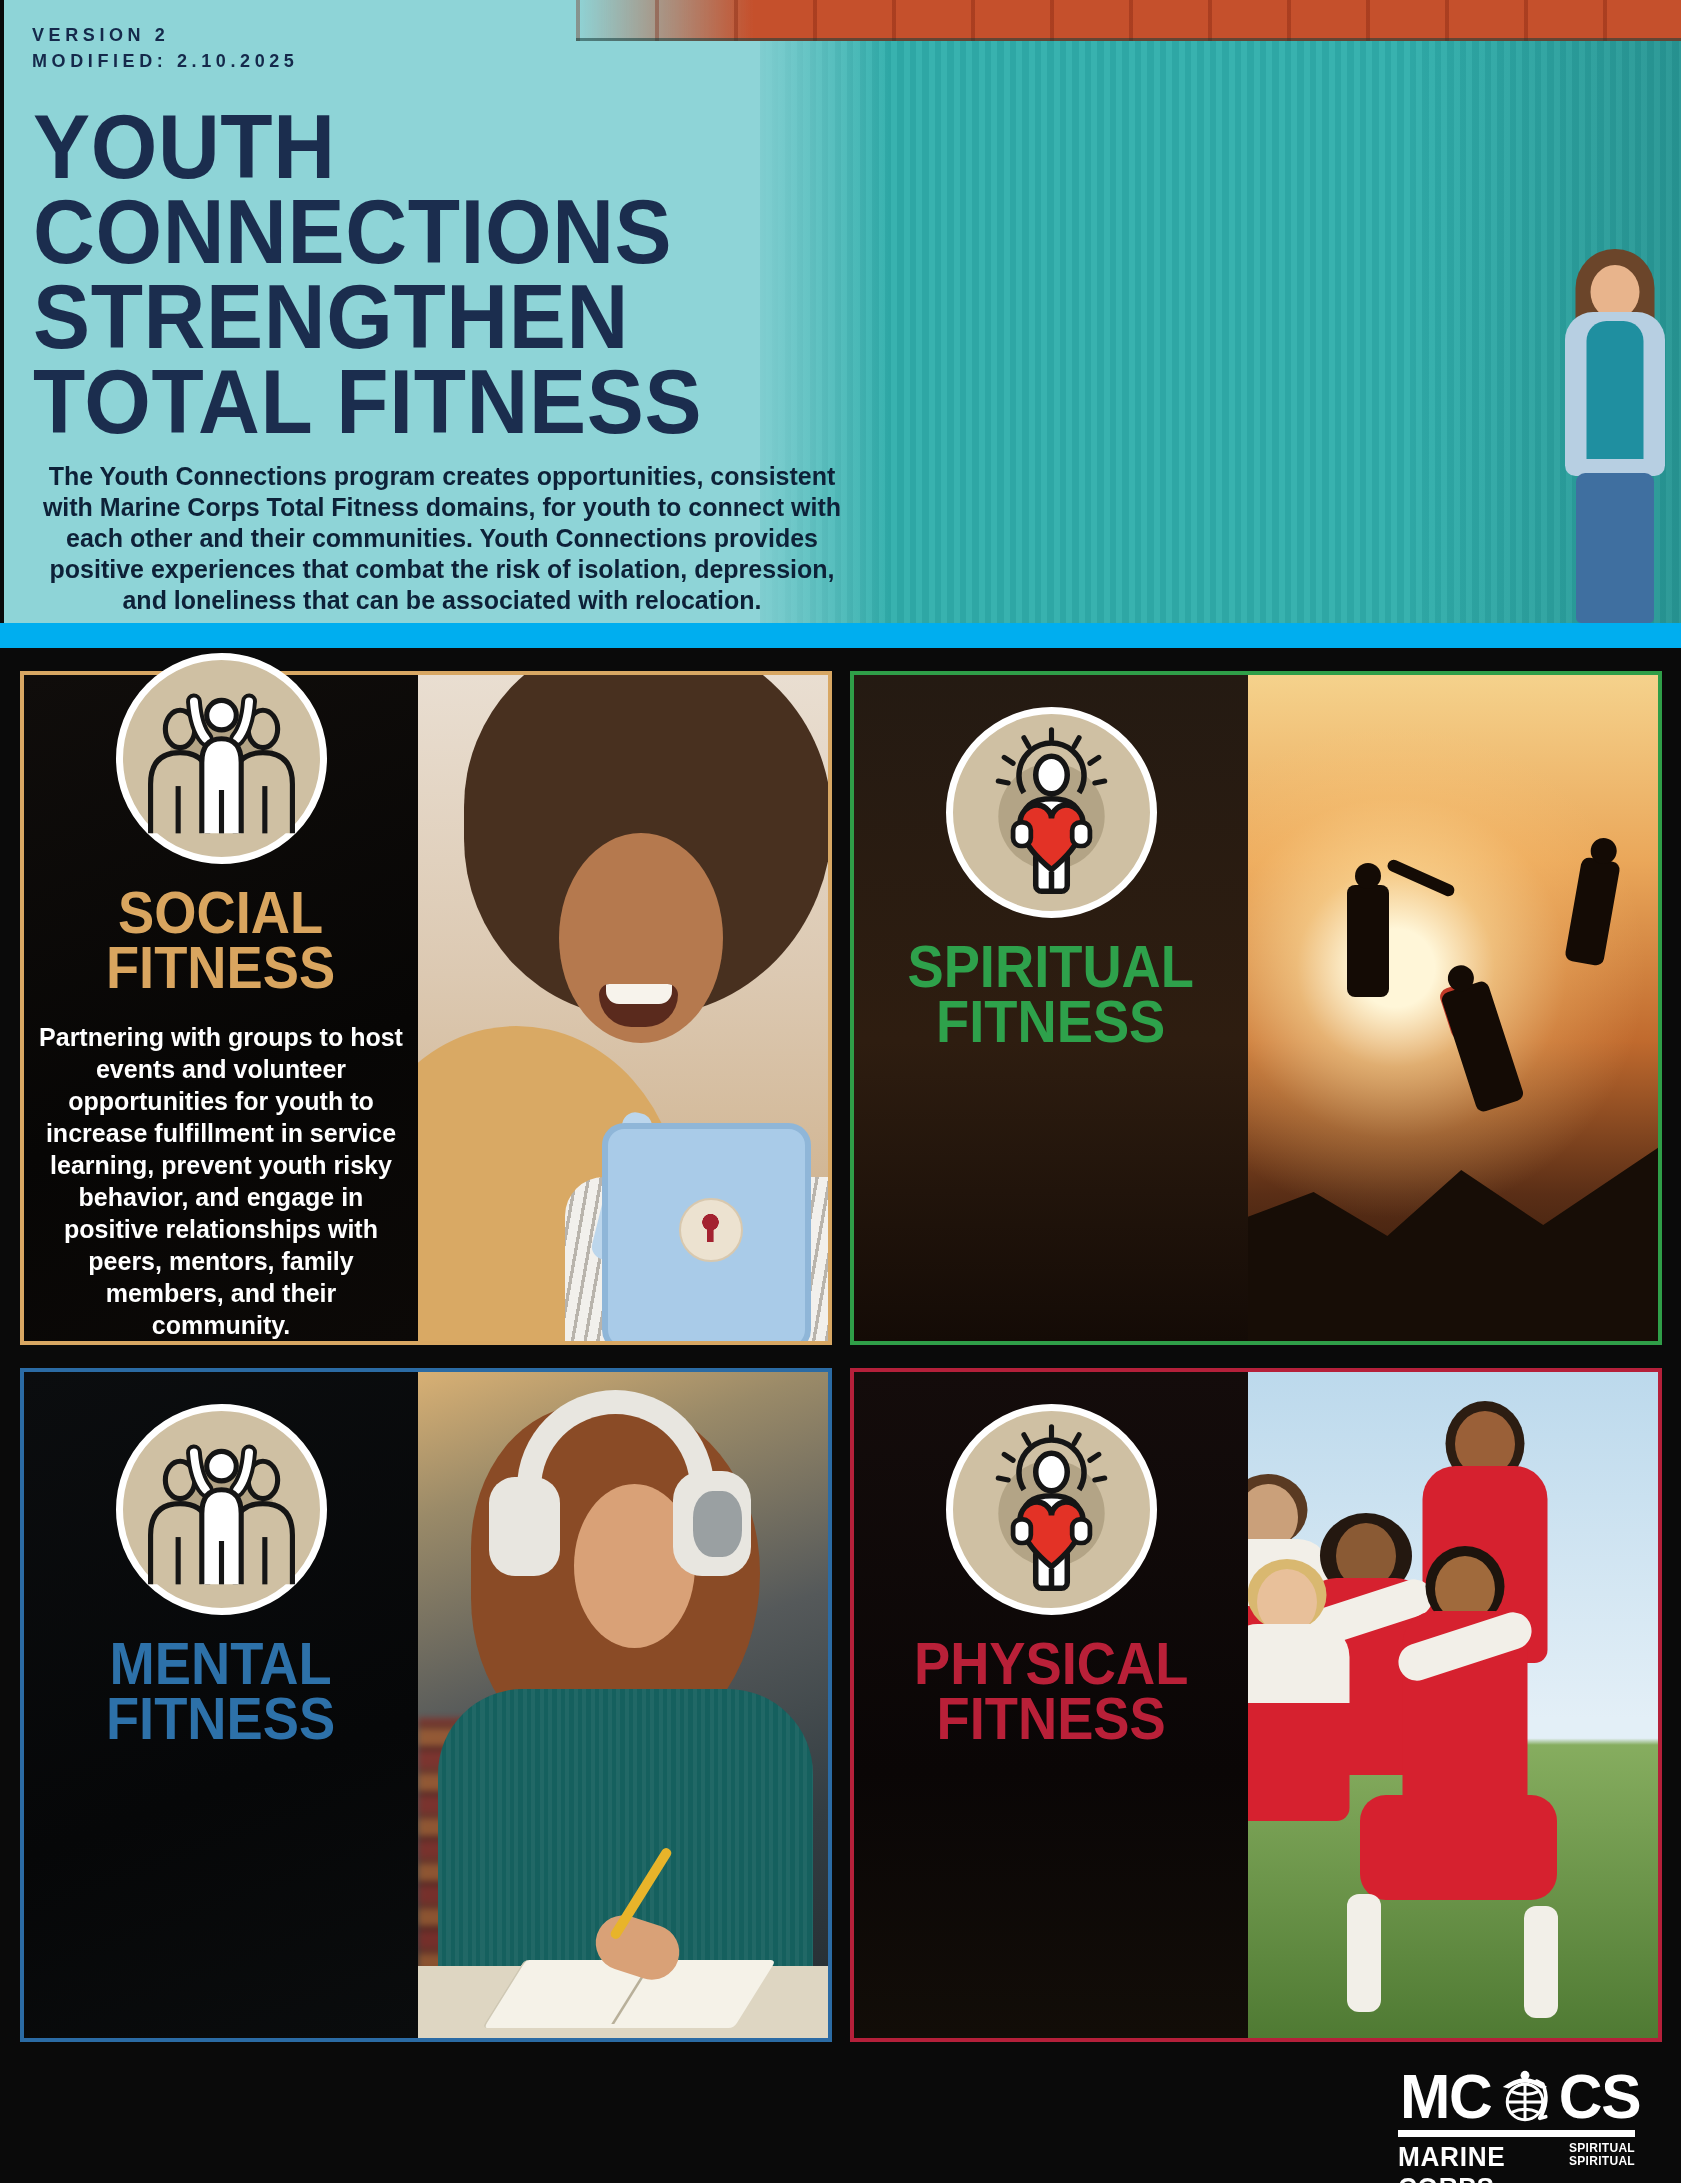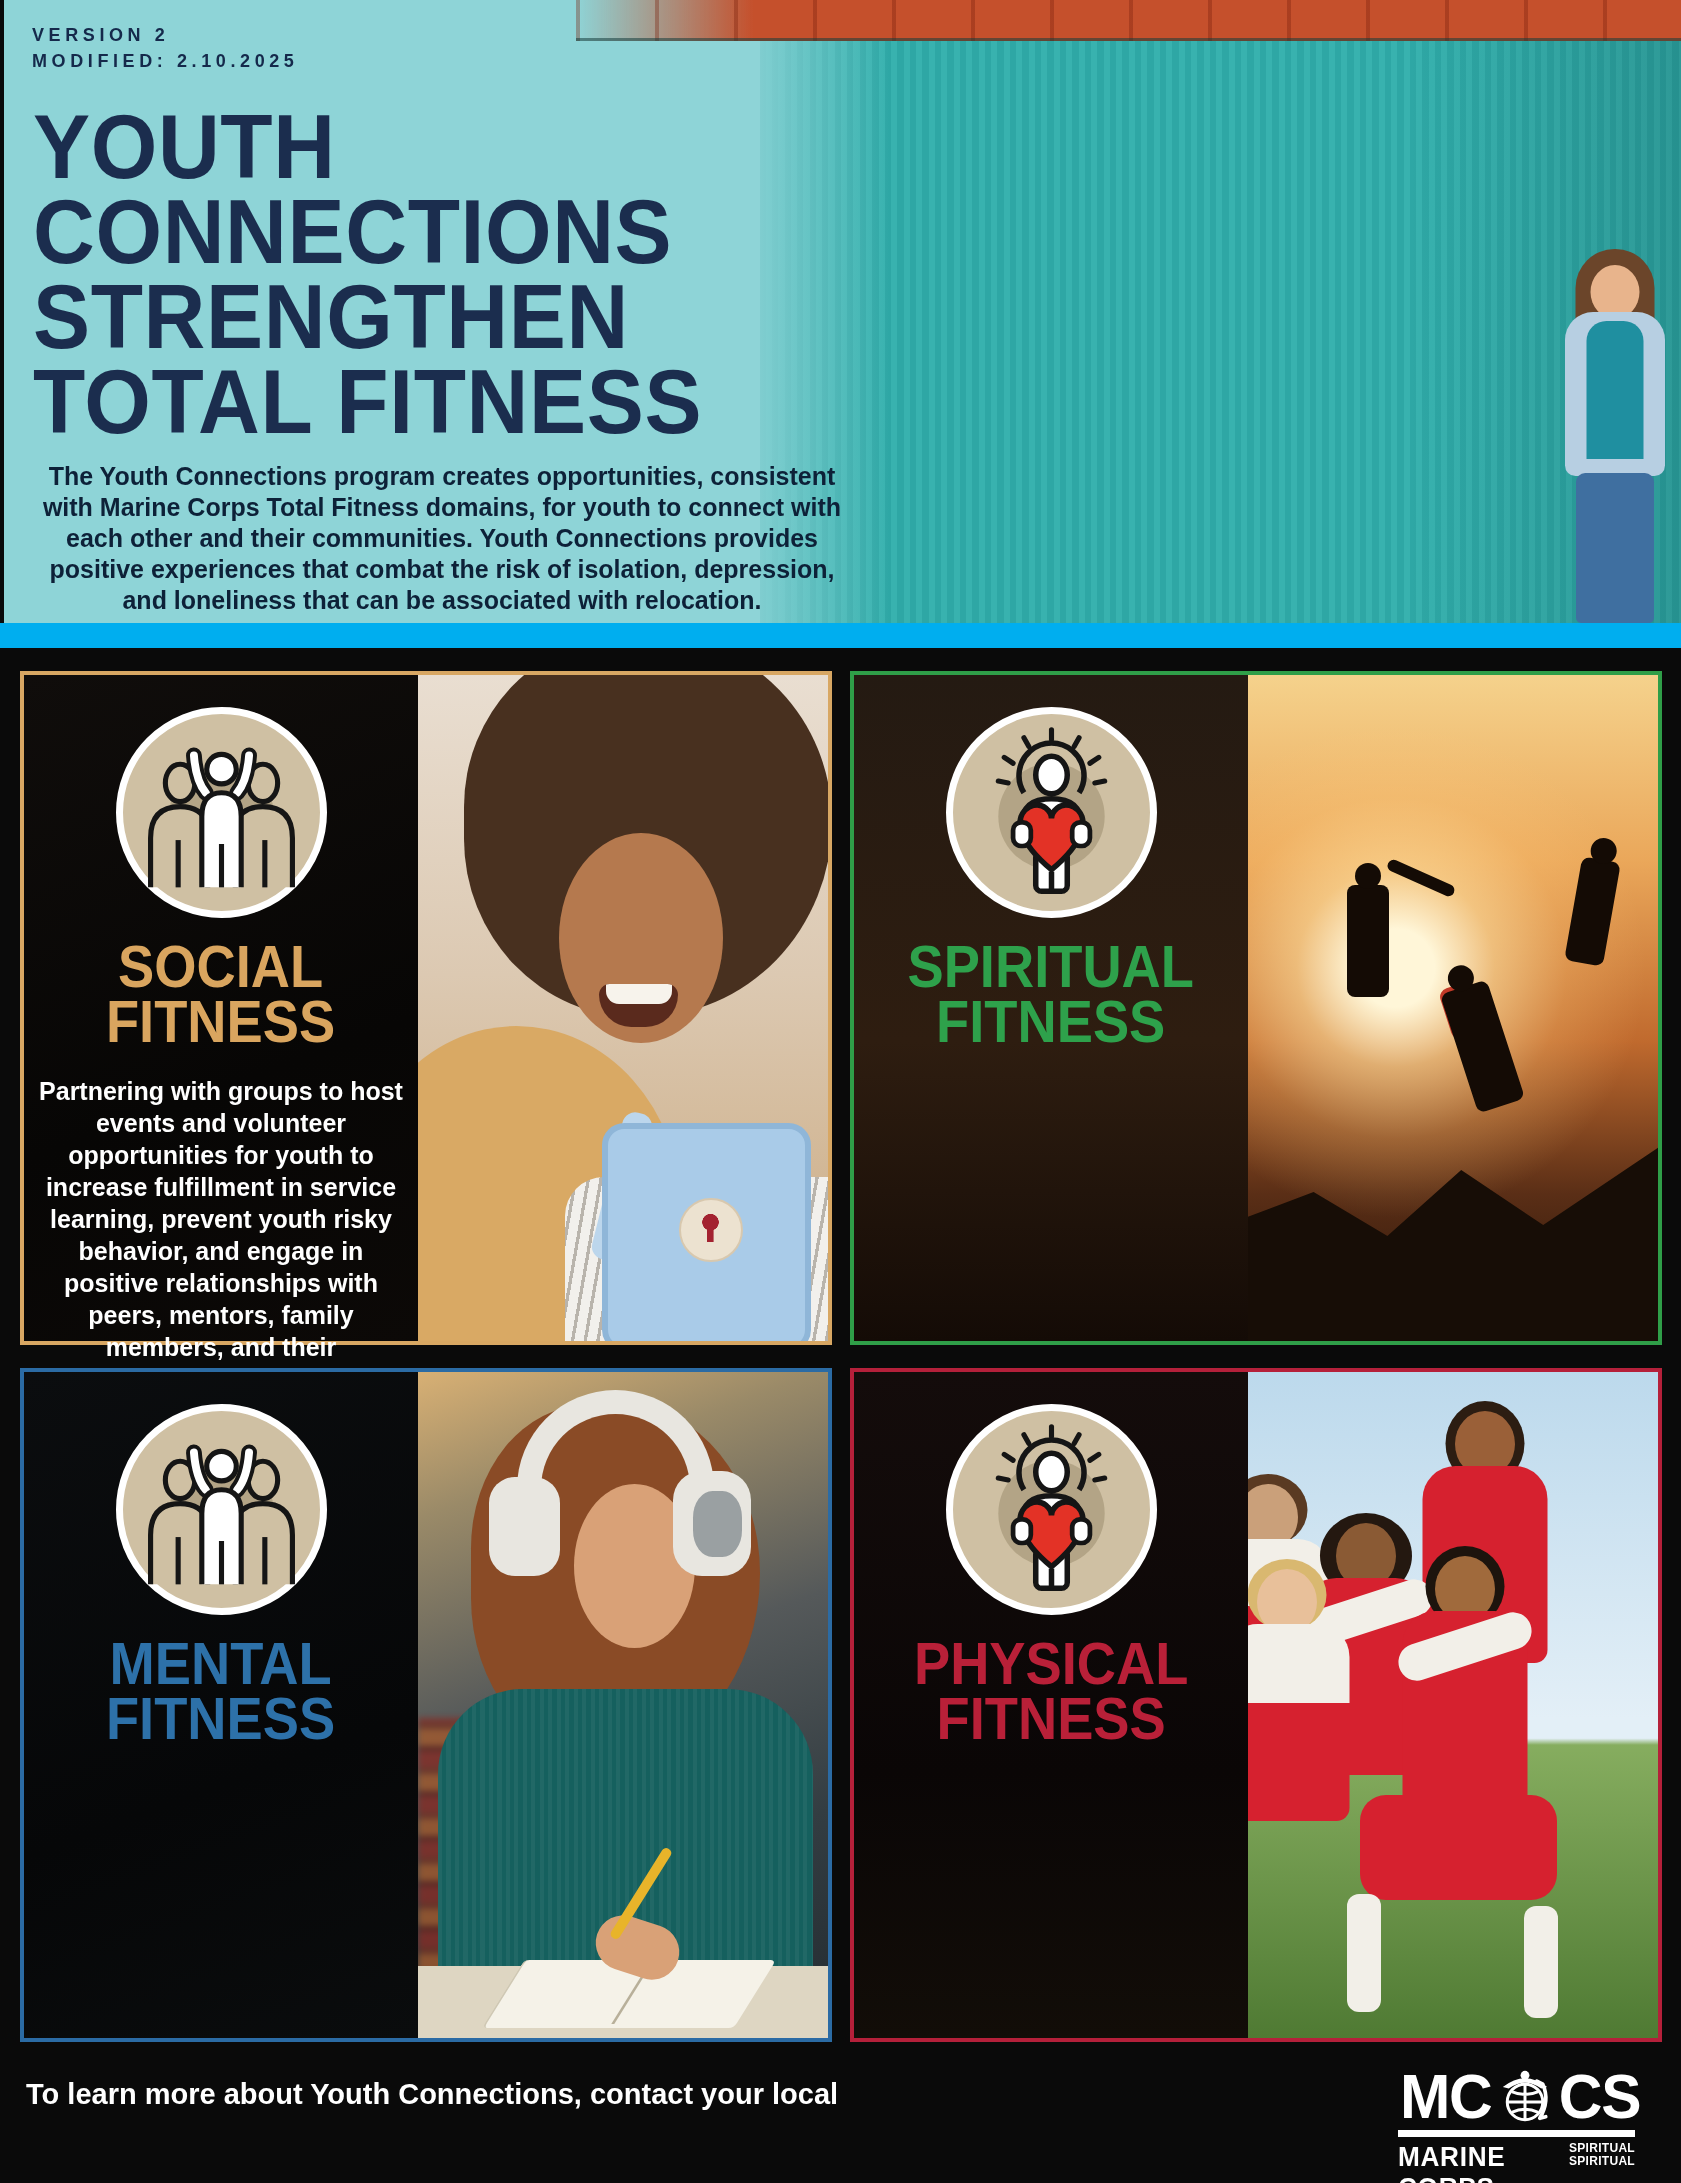--- a/index.html
+++ b/index.html
@@ -38,21 +38,21 @@
   .t2{left:913px}
 
   
   .quad{position:absolute;width:812px;height:674px;border:4.6px solid;display:flex;box-sizing:border-box;}
   .q-social{left:20px;top:671px;border-color:#d8a763;}
   .q-spiritual{left:850px;top:671px;border-color:#2f9e48;}
   .q-mental{left:20px;top:1368px;border-color:#2b6ba4;}
   .q-physical{left:850px;top:1368px;border-color:#b5203a;}
   .quad-text{width:394px;flex:0 0 394px;display:flex;flex-direction:column;align-items:center;
      padding-top:32px;box-sizing:border-box;position:relative;}
-  .q-social .quad-text{background:linear-gradient(160deg,#100d0b 0%,#070605 60%,#0c0907 100%);}
+  .q-social .quad-text{background:linear-gradient(160deg,#100d0b 0%,#070605 60%,#0c0907 100%);justify-content:flex-end;}
   .q-spiritual .quad-text{background:linear-gradient(180deg,#241a12 0%,#2e1d10 55%,#140b06 100%);}
   .q-mental .quad-text{background:linear-gradient(160deg,#0b0d0f 0%,#060708 60%,#0a0c0d 100%);}
   .q-physical .quad-text{background:linear-gradient(180deg,#140c0b 0%,#0a0606 60%,#120d08 100%);}
   .icon-badge{width:197px;height:197px;border-radius:50%;background:#cfc0a3;border:7.2px solid #ffffff;
      flex:0 0 auto;}
   .icon-badge svg{width:100%;height:100%;display:block;}
   .quad-heading{margin-top:22.3px;text-align:center;font-weight:700;font-size:59px;line-height:55px;
      letter-spacing:0;transform:scaleX(.92);white-space:nowrap;}
   .q-social .quad-heading{color:#d9a55f;}
   .q-spiritual .quad-heading{color:#2ea14b;}
@@ -344,21 +344,20 @@
           <div class="k-head"></div>
           <div class="k-body"></div>
       </div>
       <div class="p-shorts"></div>
       <div class="p-sock1"></div>
       <div class="p-sock2"></div>
     </div>
   </div>
 
   <div class="footer-text">
-    <div>To learn more about Youth Connections, contact your local</div>
   </div>
 
   <div class="mccs">
     <div class="mccs-top">
       <span class="mccs-letters">MC</span>
       <svg class="mccs-ega" viewBox="0 0 100 100">
         <g fill="none" stroke="#ffffff" stroke-width="4">
           <circle cx="50" cy="58" r="24"></circle>
           <path d="M26 58 H74 M32 44 Q50 52 68 44 M32 72 Q50 64 68 72 M50 34 V82"></path>
         </g>

